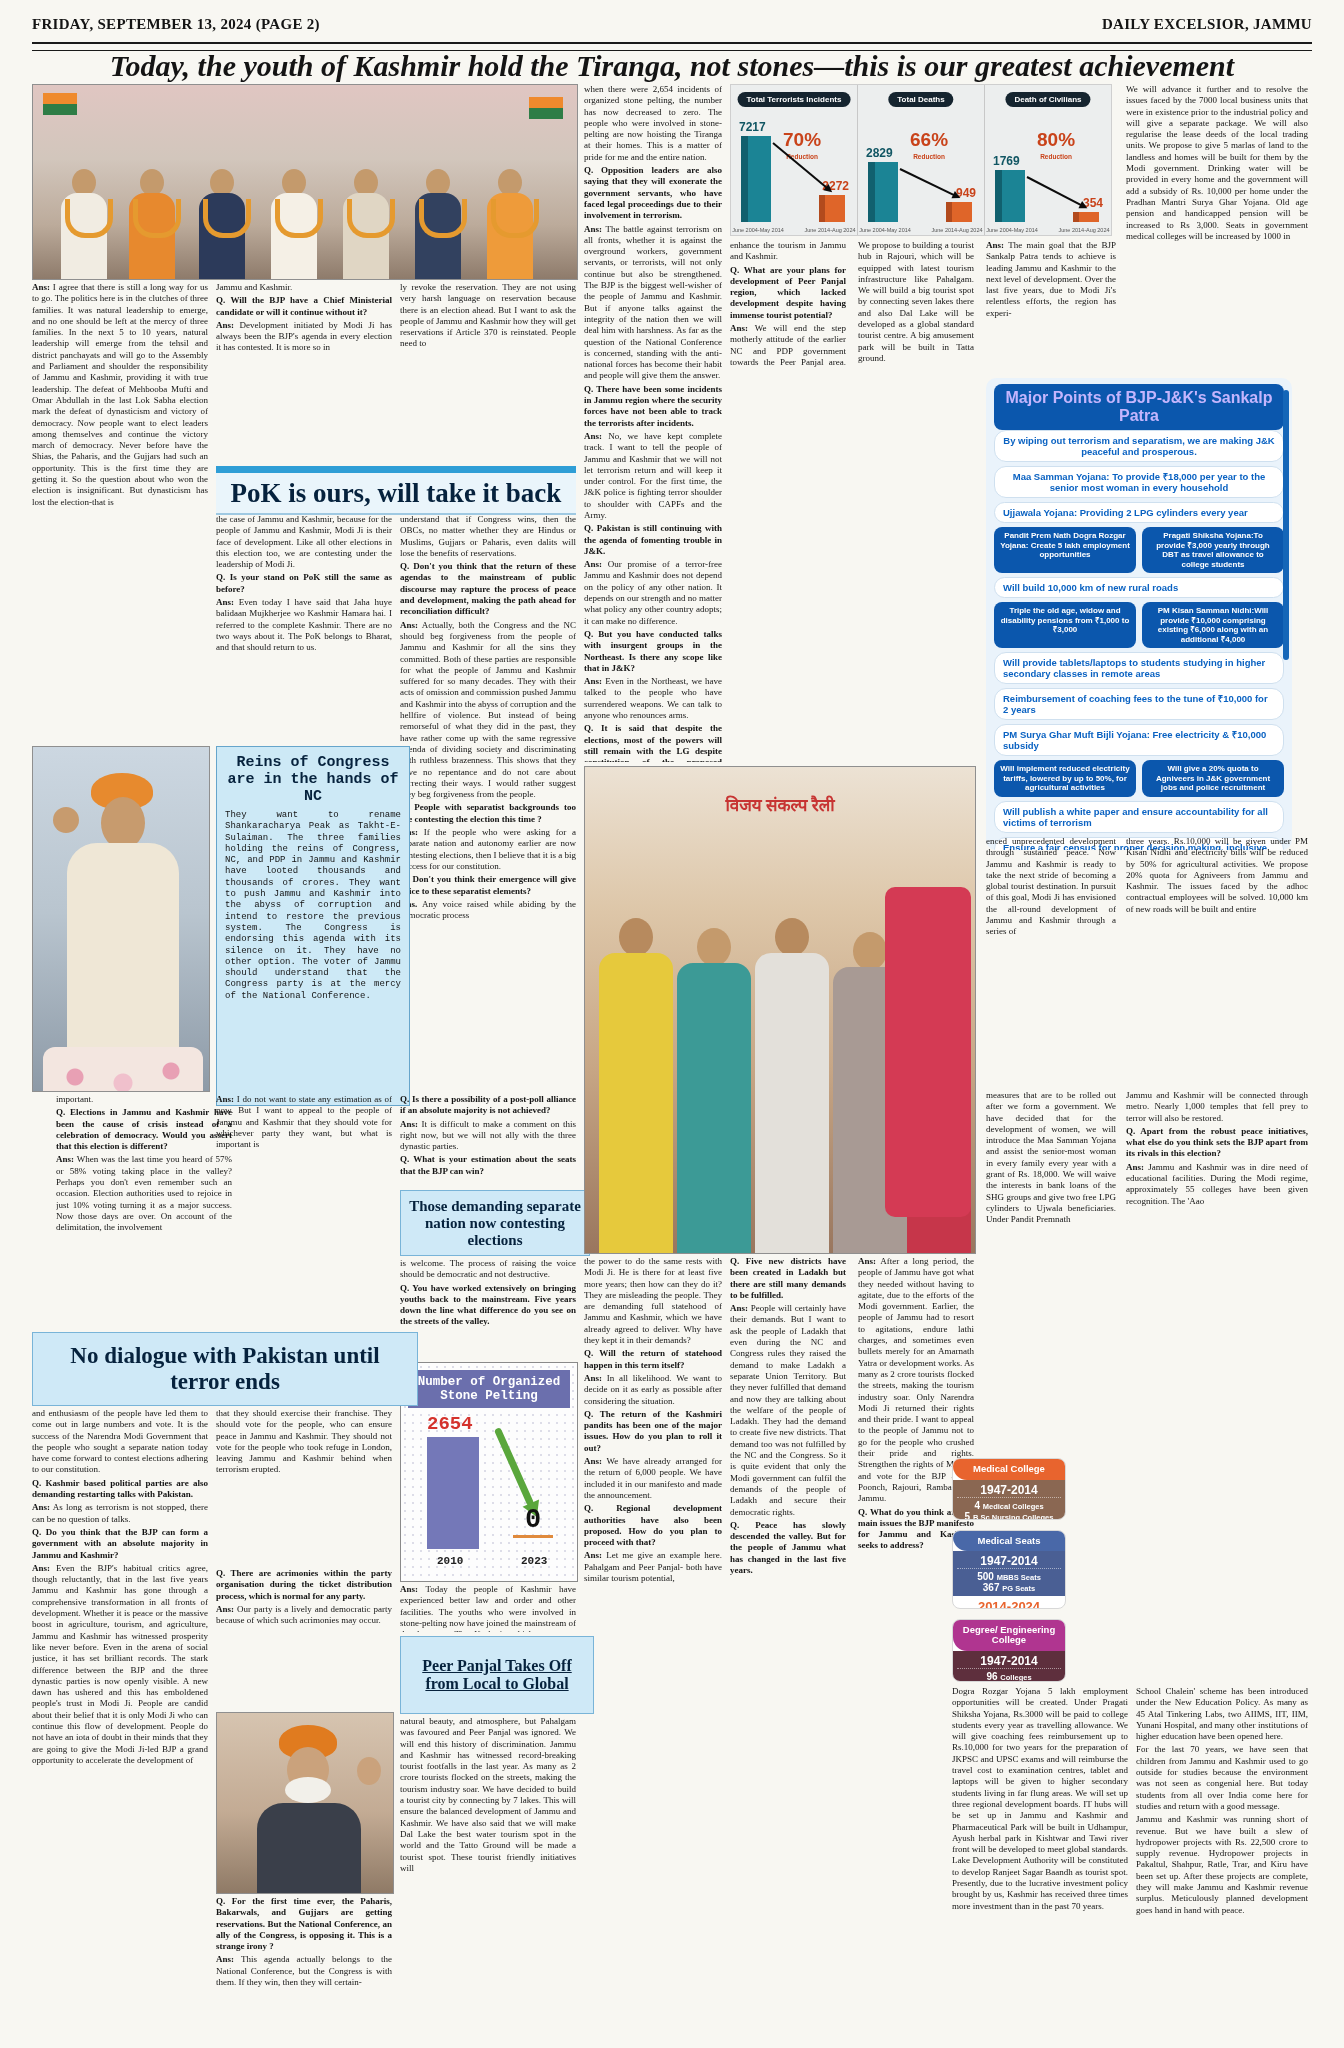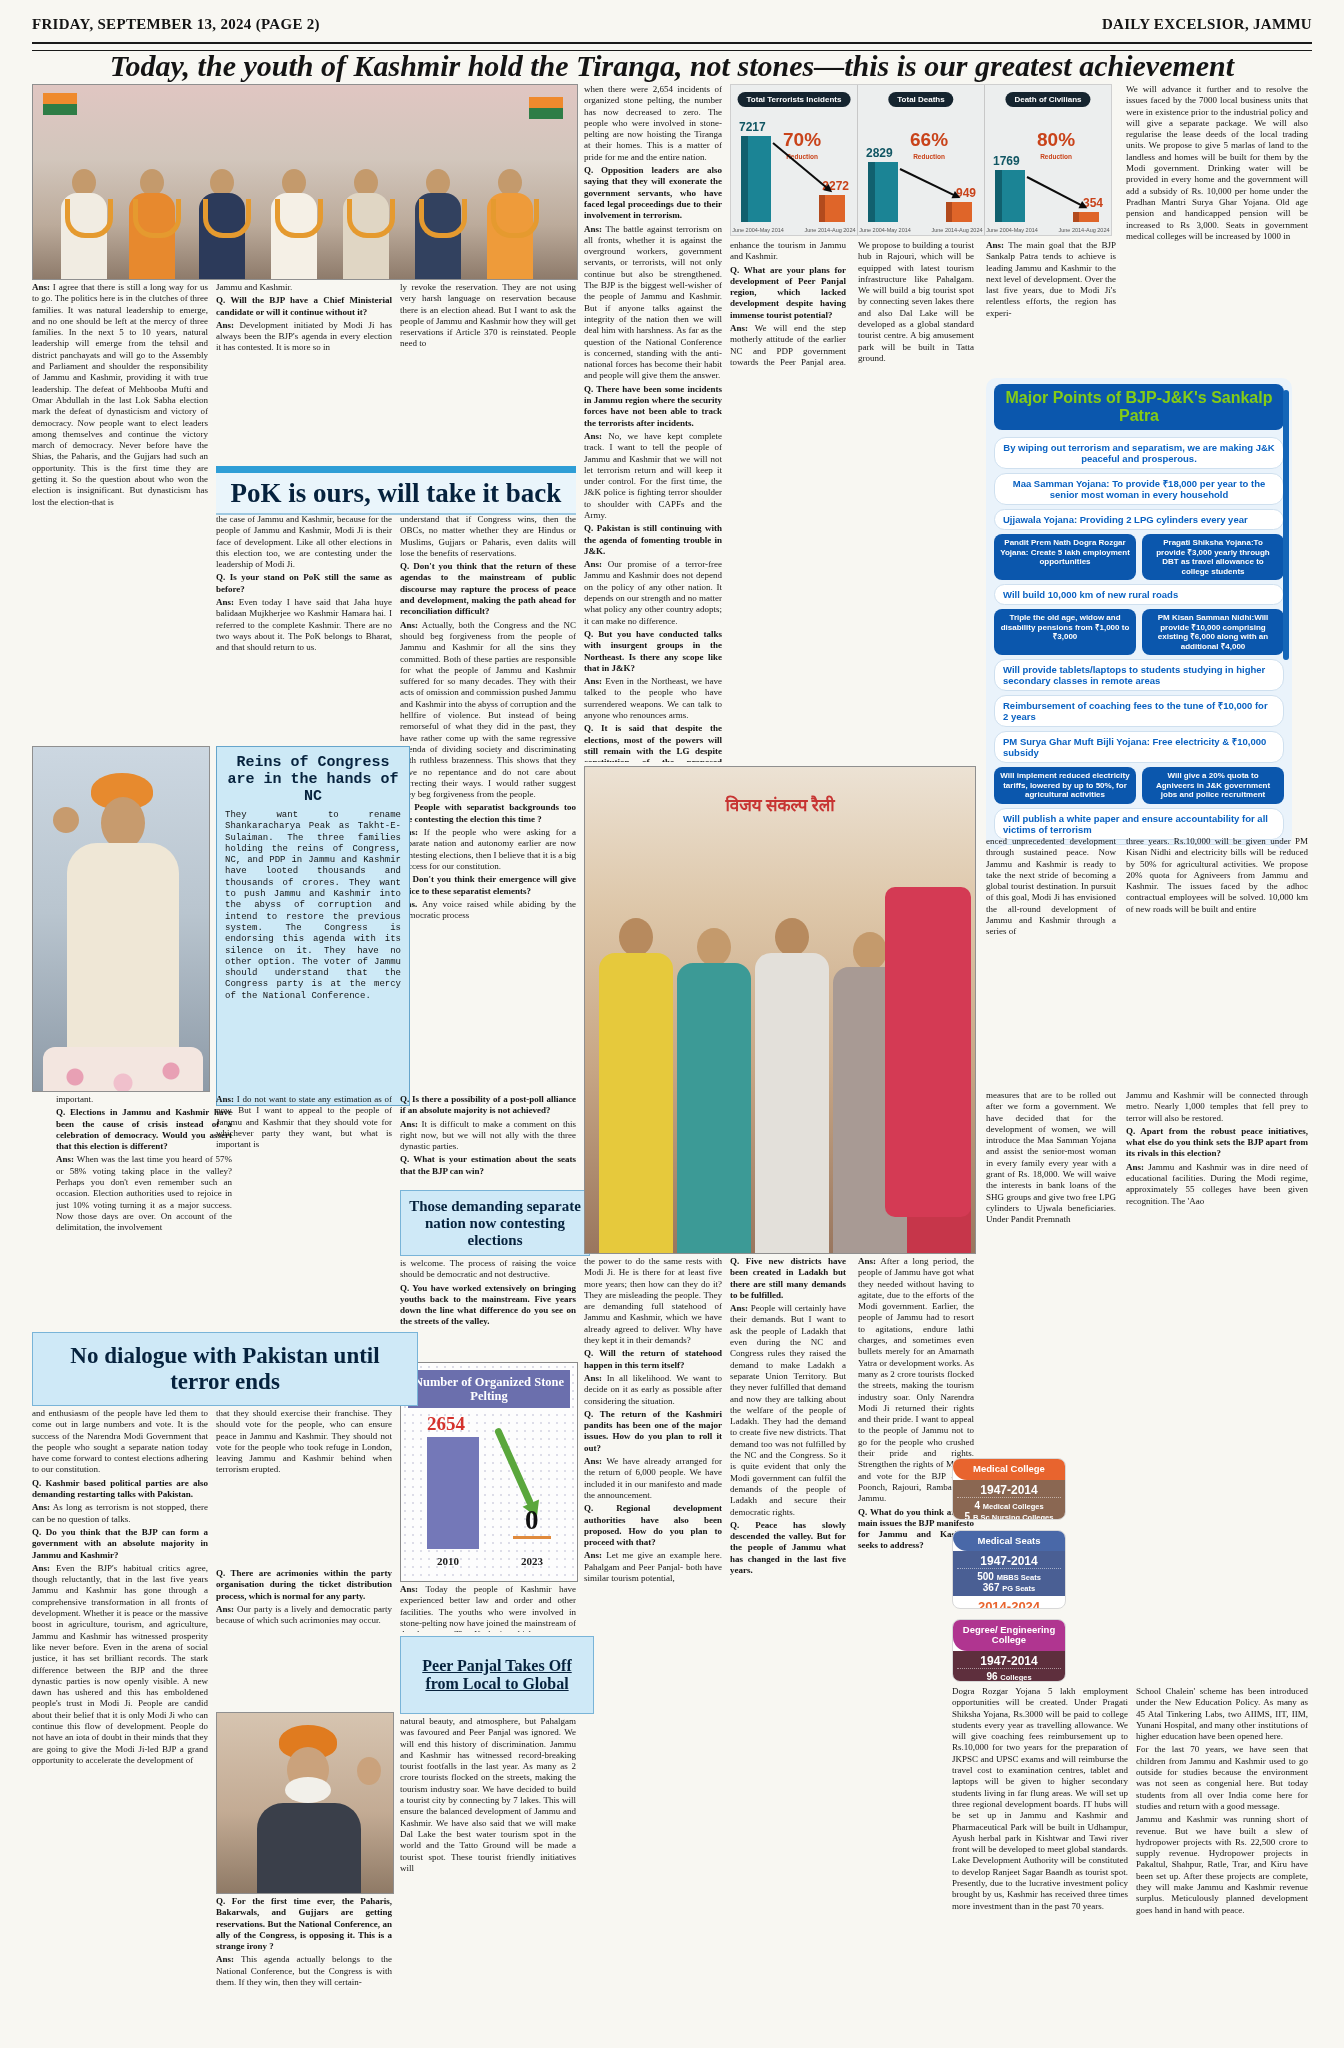--- a/index.html
+++ b/index.html
@@ -40,31 +40,31 @@
   .tv2{position:absolute;font-weight:bold;font-size:12px;color:#c9431a;}
   .tpct{position:absolute;font-weight:bold;font-size:19px;color:#c9431a;line-height:17px;}
   .tpct span{display:block;font-size:6.5px;text-align:center;}
   .tcat{position:absolute;bottom:2px;font-size:5.5px;color:#555;width:62px;text-align:center;white-space:nowrap;}
   .tarrow{position:absolute;height:2px;background:#0c0c0c;transform-origin:0 50%;}
   .tarrow:after{content:'';position:absolute;right:-7px;top:-3px;border-left:8px solid #0c0c0c;
                 border-top:4px solid transparent;border-bottom:4px solid transparent;}
   
   .sankalp{background:#eaf3fb;border-radius:10px;padding:6px 8px 14px 8px;font-family:"Liberation Sans",sans-serif;overflow:hidden;}
   .sk-stripe{position:absolute;right:3px;top:12px;width:6px;height:270px;background:#1566b8;border-radius:3px;}
-  .sk-title{background:#0b57ad;color:#84cc16;font-weight:bold;font-size:16px;text-align:center;
-            border-radius:8px;padding:5px 2px;margin-bottom:7px;}
+  .sk-title{background:#0b57ad;color:#c4b5fd;font-weight:bold;font-size:16px;text-align:center;
+            border-radius:8px;padding:5px 2px;margin-bottom:0;}
   .sk-pill{background:#fff;border:1px solid #cfe0ef;border-radius:12px;color:#0a62c2;font-weight:bold;
            font-size:9.5px;line-height:11px;padding:4px 8px;margin-bottom:4px;}
   .sk-pill.c{text-align:center;}
   .sk-row{display:flex;gap:6px;margin-bottom:4px;}
   .sk-solid{background:#0b57ad;color:#fff;font-weight:bold;font-size:8px;line-height:9.5px;
             border-radius:8px;padding:4px 6px;flex:1;text-align:center;}
   
   .stone{background:#fdfdfd;border:1px solid #8a8a8a;background-image:radial-gradient(#dddde8 1px,transparent 1px);
-         background-size:8px 8px;font-family:Liberation Serif, serif;}
+         background-size:8px 8px;font-family:Liberation Mono, monospace;}
   .stone .shead{position:absolute;left:7px;top:7px;right:7px;height:38px;background:#6b6fad;color:#fff;
          font-weight:bold;font-size:12.5px;line-height:14.5px;display:flex;align-items:center;justify-content:center;text-align:center;}
   .sval1{position:absolute;left:26px;top:50px;font-size:19px;font-weight:bold;color:#d4322c;}
   .sbar{position:absolute;left:26px;top:74px;width:52px;height:112px;background:#7478b8;}
   .szero{position:absolute;left:112px;top:142px;font-size:27px;font-weight:bold;color:#111;
          border-bottom:3px solid #e08a3c;padding:0 12px 0 12px;}
   .syr{position:absolute;top:192px;font-weight:bold;font-size:11px;color:#222;}
   .sarrow{position:absolute;left:96px;top:62px;width:84px;height:7px;background:#5aa73c;border-radius:4px;
           transform-origin:0 50%;transform:rotate(66deg);}
   .sarrow:after{content:'';position:absolute;right:-13px;top:-6px;border-left:15px solid #5aa73c;

